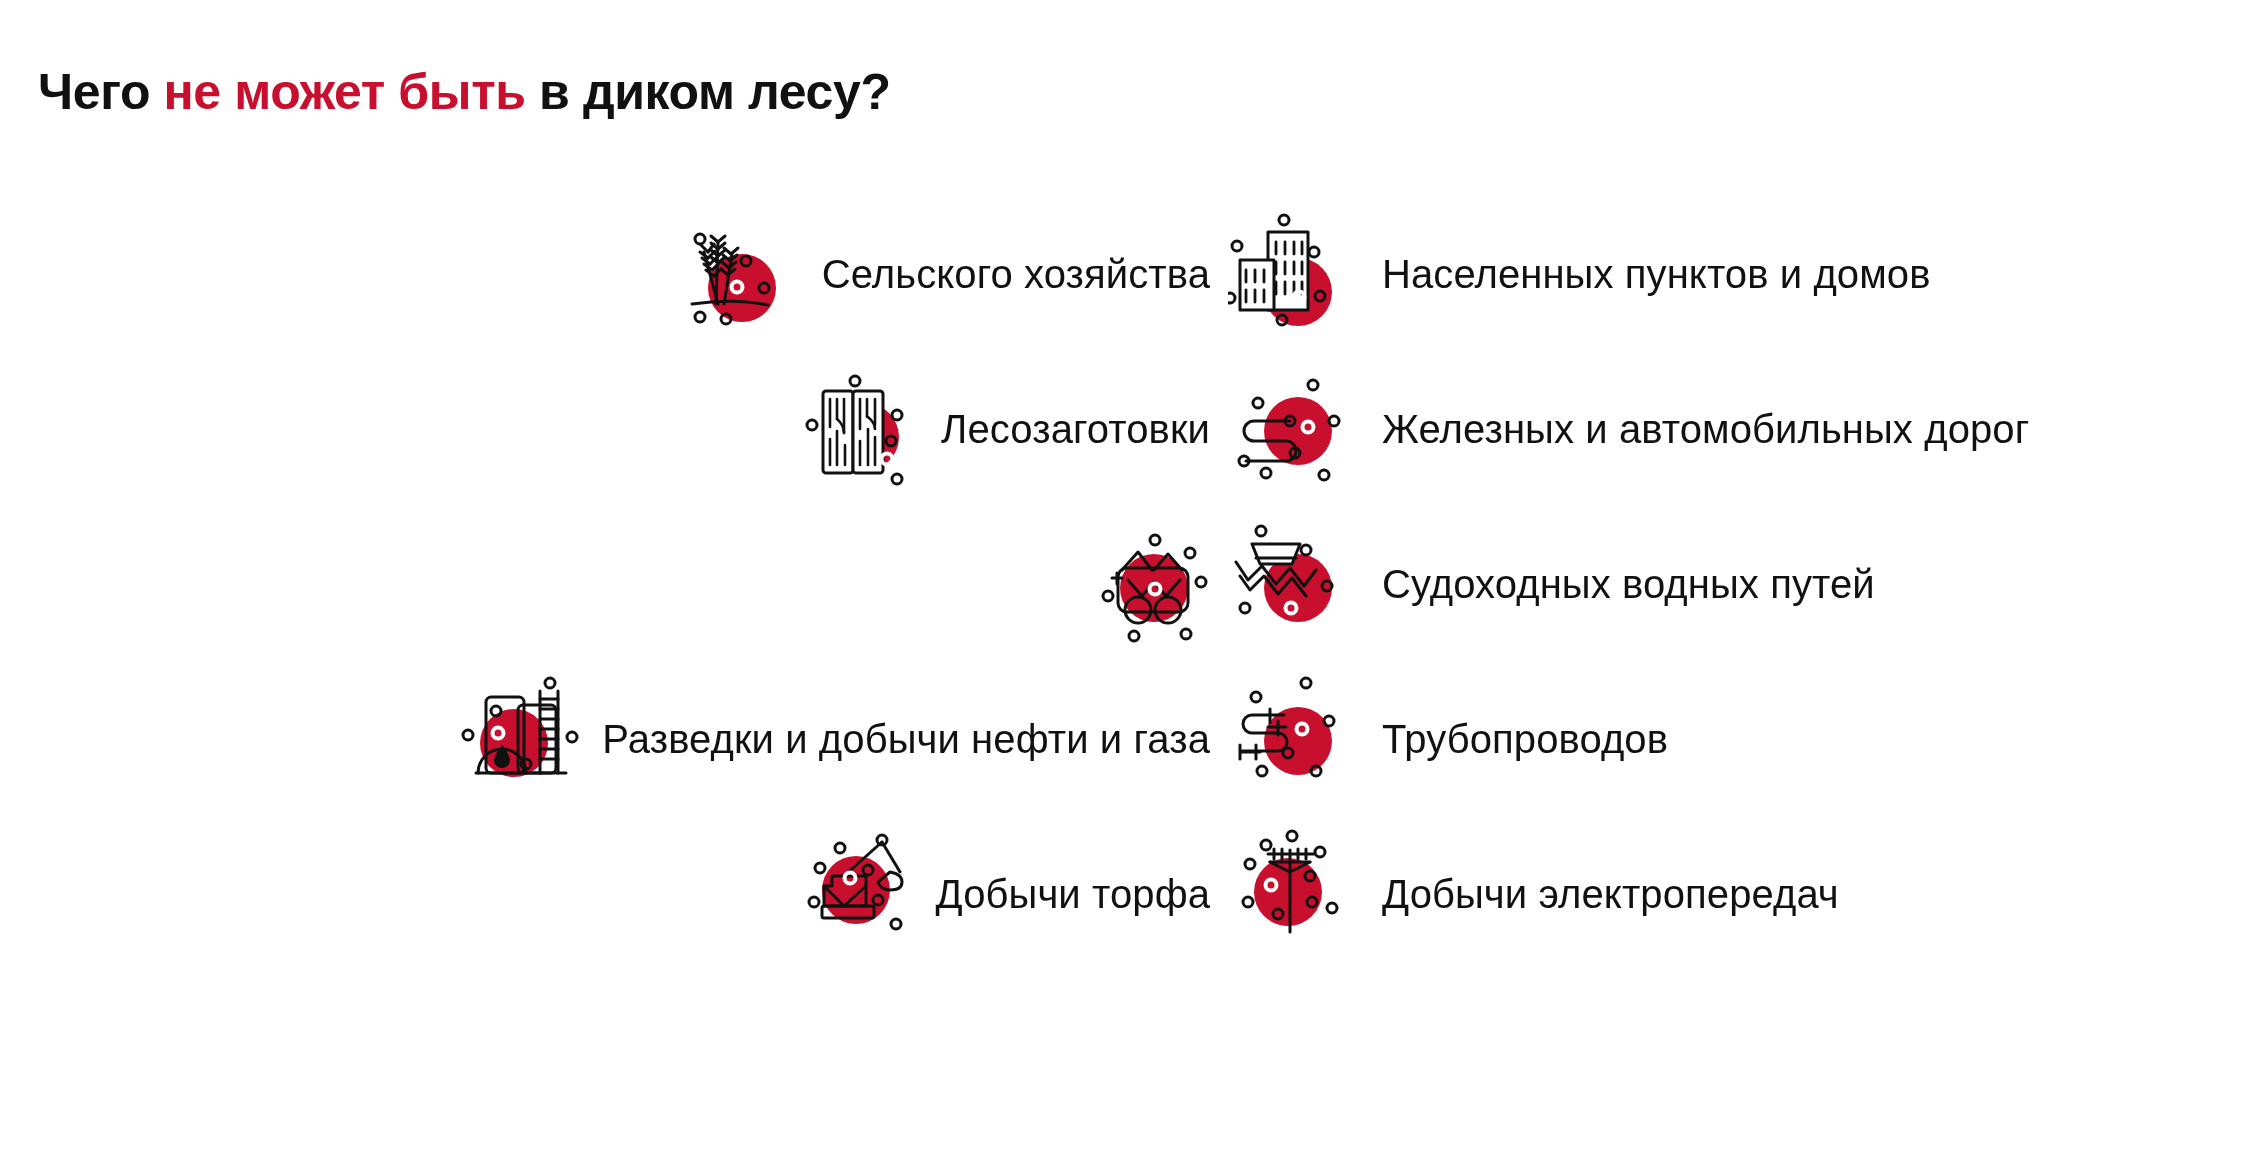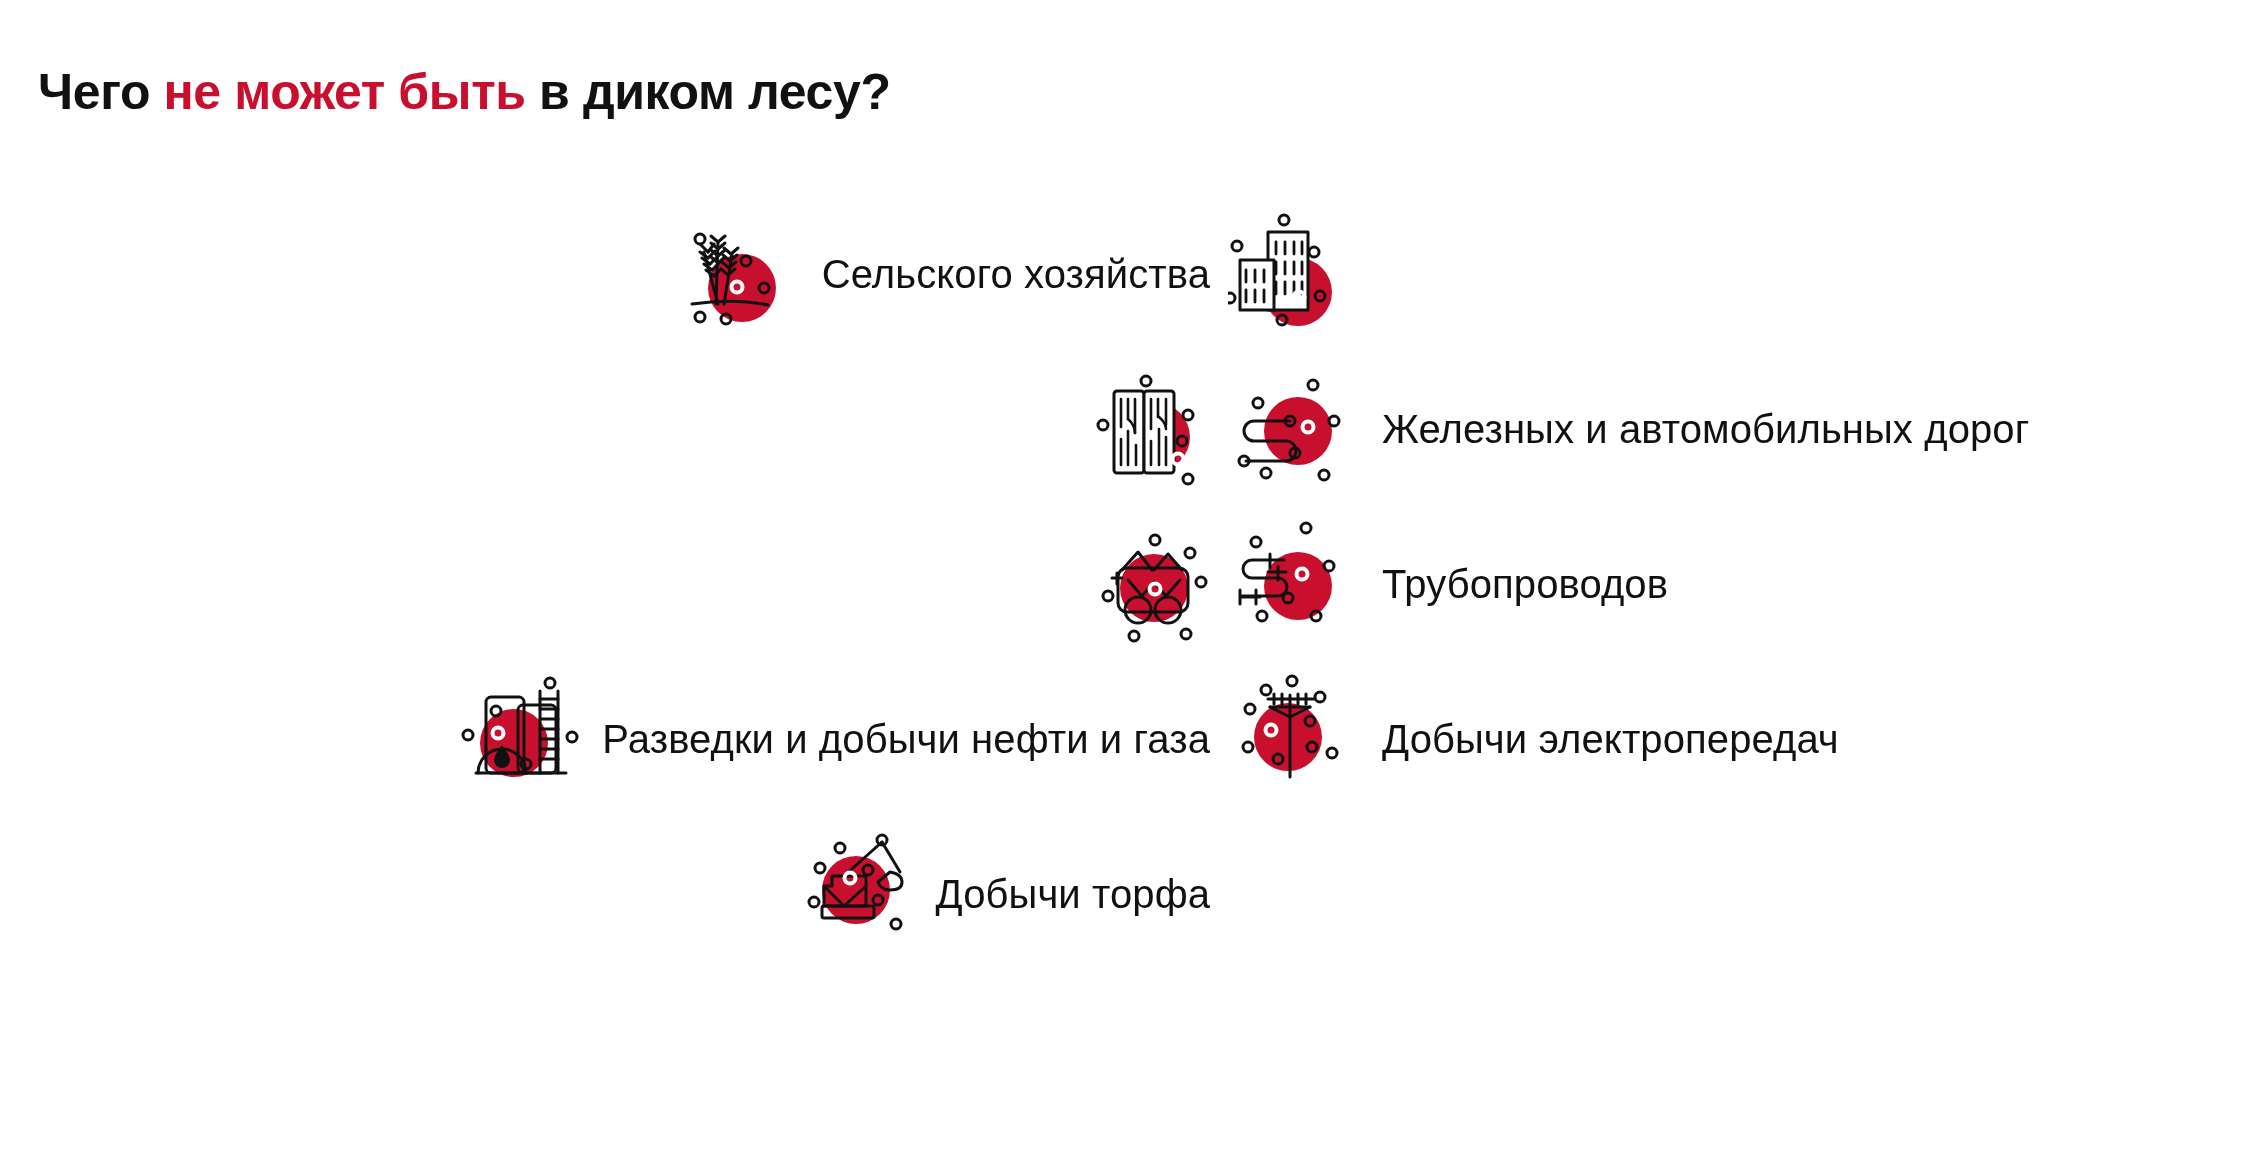--- a/index.html
+++ b/index.html
@@ -138,20 +138,21 @@
             <g fill="none" stroke="#111111" stroke-width="3">
               <circle cx="25" cy="62" r="5"></circle>
               <circle cx="68" cy="18" r="5"></circle>
               <circle cx="110" cy="52" r="5"></circle>
               <circle cx="104" cy="78" r="5"></circle>
               <circle cx="110" cy="116" r="5"></circle>
             </g>
             <circle cx="100" cy="96" r="5.5" fill="none" stroke="#ffffff" stroke-width="4"></circle>
           </svg>
         </span>
+        <span class="row-label">Лесозаготовки</span>
       </div>
 
       <div class="row">
         <span class="icon-wrap">
           <svg viewBox="0 0 132 132" xmlns="http://www.w3.org/2000/svg">
             <circle cx="76" cy="70" r="34" fill="#c8102e"></circle>
             <g fill="none" stroke="#111111" stroke-width="3" stroke-linejoin="round" stroke-linecap="round">
               <path d="M44 52 L60 34 L74 52"></path>
               <path d="M76 52 L90 36 L104 52"></path>
               <rect x="40" y="50" width="70" height="44" rx="9"></rect>
@@ -249,20 +250,21 @@
               <circle cx="56" cy="12" r="5"></circle>
               <circle cx="9" cy="38" r="5"></circle>
               <circle cx="86" cy="44" r="5"></circle>
               <circle cx="92" cy="88" r="5"></circle>
               <circle cx="54" cy="112" r="5"></circle>
               <circle cx="2" cy="90" r="5"></circle>
             </g>
             <circle cx="71" cy="89" r="5.5" fill="none" stroke="#ffffff" stroke-width="4"></circle>
           </svg>
         </span>
+        <span class="row-label">Населенных пунктов и домов</span>
       </div>
 
       <div class="row">
         <span class="icon-wrap">
           <svg viewBox="0 0 132 132" xmlns="http://www.w3.org/2000/svg">
             <circle cx="70" cy="68" r="34" fill="#c8102e"></circle>
             <g fill="none" stroke="#111111" stroke-width="3" stroke-linecap="round" stroke-linejoin="round">
               <path d="M62 58 L26 58 a10 10 0 0 0 0 20 L58 78 a10 10 0 0 1 0 20 L18 98"></path>
             </g>
             <g fill="none" stroke="#111111" stroke-width="3">
@@ -274,20 +276,41 @@
               <circle cx="67" cy="90" r="5"></circle>
               <circle cx="38" cy="110" r="5"></circle>
               <circle cx="96" cy="112" r="5"></circle>
             </g>
             <circle cx="80" cy="64" r="5.5" fill="none" stroke="#ffffff" stroke-width="4"></circle>
           </svg>
         </span>
         <span class="row-label">Железных и автомобильных дорог</span>
       </div>
 
+      <div class="row">
+        <span class="icon-wrap">
+          <svg viewBox="0 0 132 132" xmlns="http://www.w3.org/2000/svg">
+            <circle cx="70" cy="70" r="34" fill="#c8102e"></circle>
+            <g fill="none" stroke="#111111" stroke-width="3" stroke-linecap="round" stroke-linejoin="round">
+              <path d="M24 26 L72 26 L64 46 L32 46 Z" fill="#ffffff"></path>
+              <path d="M28 40 L68 40"></path>
+              <path d="M8 44 L20 62 L34 48 L48 66 L62 50 L76 68 L88 52"></path>
+              <path d="M12 58 L22 72 L36 58 L50 76 L64 60 L78 78"></path>
+            </g>
+            <g fill="none" stroke="#111111" stroke-width="3">
+              <circle cx="33" cy="13" r="5"></circle>
+              <circle cx="78" cy="32" r="5"></circle>
+              <circle cx="99" cy="68" r="5"></circle>
+              <circle cx="17" cy="90" r="5"></circle>
+            </g>
+            <circle cx="63" cy="90" r="5.5" fill="none" stroke="#ffffff" stroke-width="4"></circle>
+          </svg>
+        </span>
+        <span class="row-label">Судоходных водных путей</span>
+      </div>
 
       <div class="row">
         <span class="icon-wrap">
           <svg viewBox="0 0 132 132" xmlns="http://www.w3.org/2000/svg">
             <circle cx="70" cy="68" r="34" fill="#c8102e"></circle>
             <g fill="none" stroke="#111111" stroke-width="3" stroke-linecap="round" stroke-linejoin="round">
               <path d="M56 42 L24 42 a9 9 0 0 0 0 18 L50 60 a9 9 0 0 1 0 18 L14 78"></path>
               <path d="M42 36 L42 50"></path>
               <path d="M40 54 L58 54 M50 48 L50 62"></path>
               <path d="M12 72 L12 86 M12 79 L32 79"></path>

